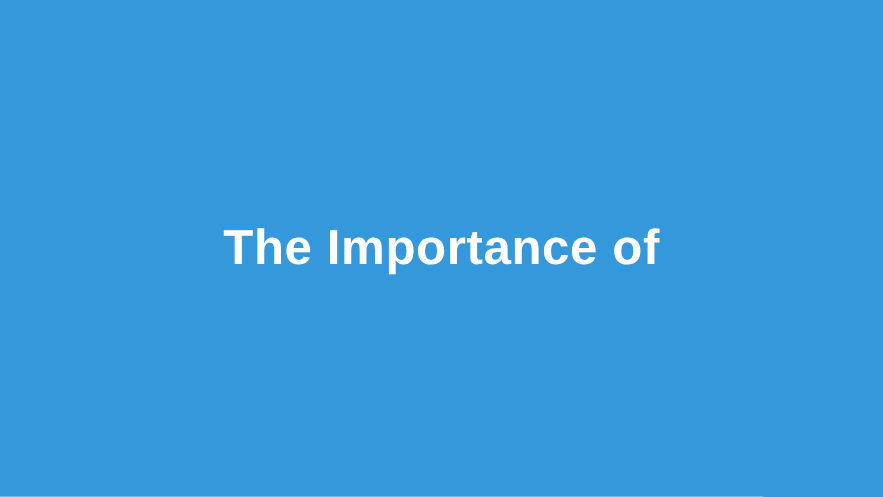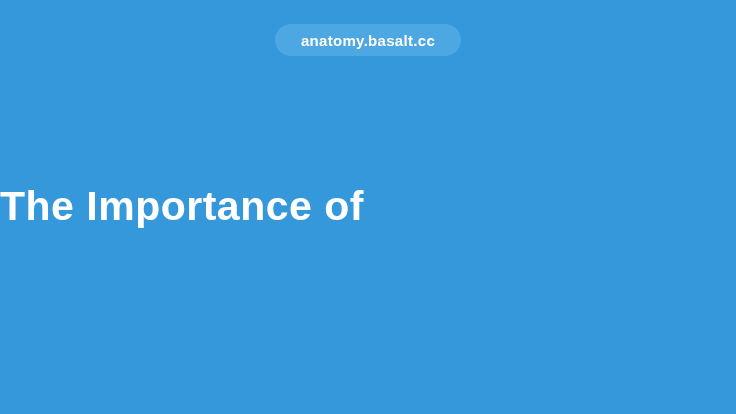--- a/index.html
+++ b/index.html
@@ -36,32 +36,32 @@
     letter-spacing: 0.3px;
     white-space: nowrap;
     cursor: pointer;
   }
   .title {
     position: absolute;
     top: 50%;
     left: 50%;
     transform: translate(-50%, -51%);
     width: 100%;
+    text-align: center;
     color: var(--fg);
     font-size: 41px;
     font-weight: 700;
     line-height: 53px;
     letter-spacing: 0.5px;
   }
   .title .line { display: block; }
 </style>
 </head>
 <body>
 
 <div class="page">
 
-  <div class="badge">anatomy.basalt.cc</div>
 
   <h1 class="title">
     <span class="line">The Importance of</span>
   </h1>
 
 </div>
 
 </body></html>

